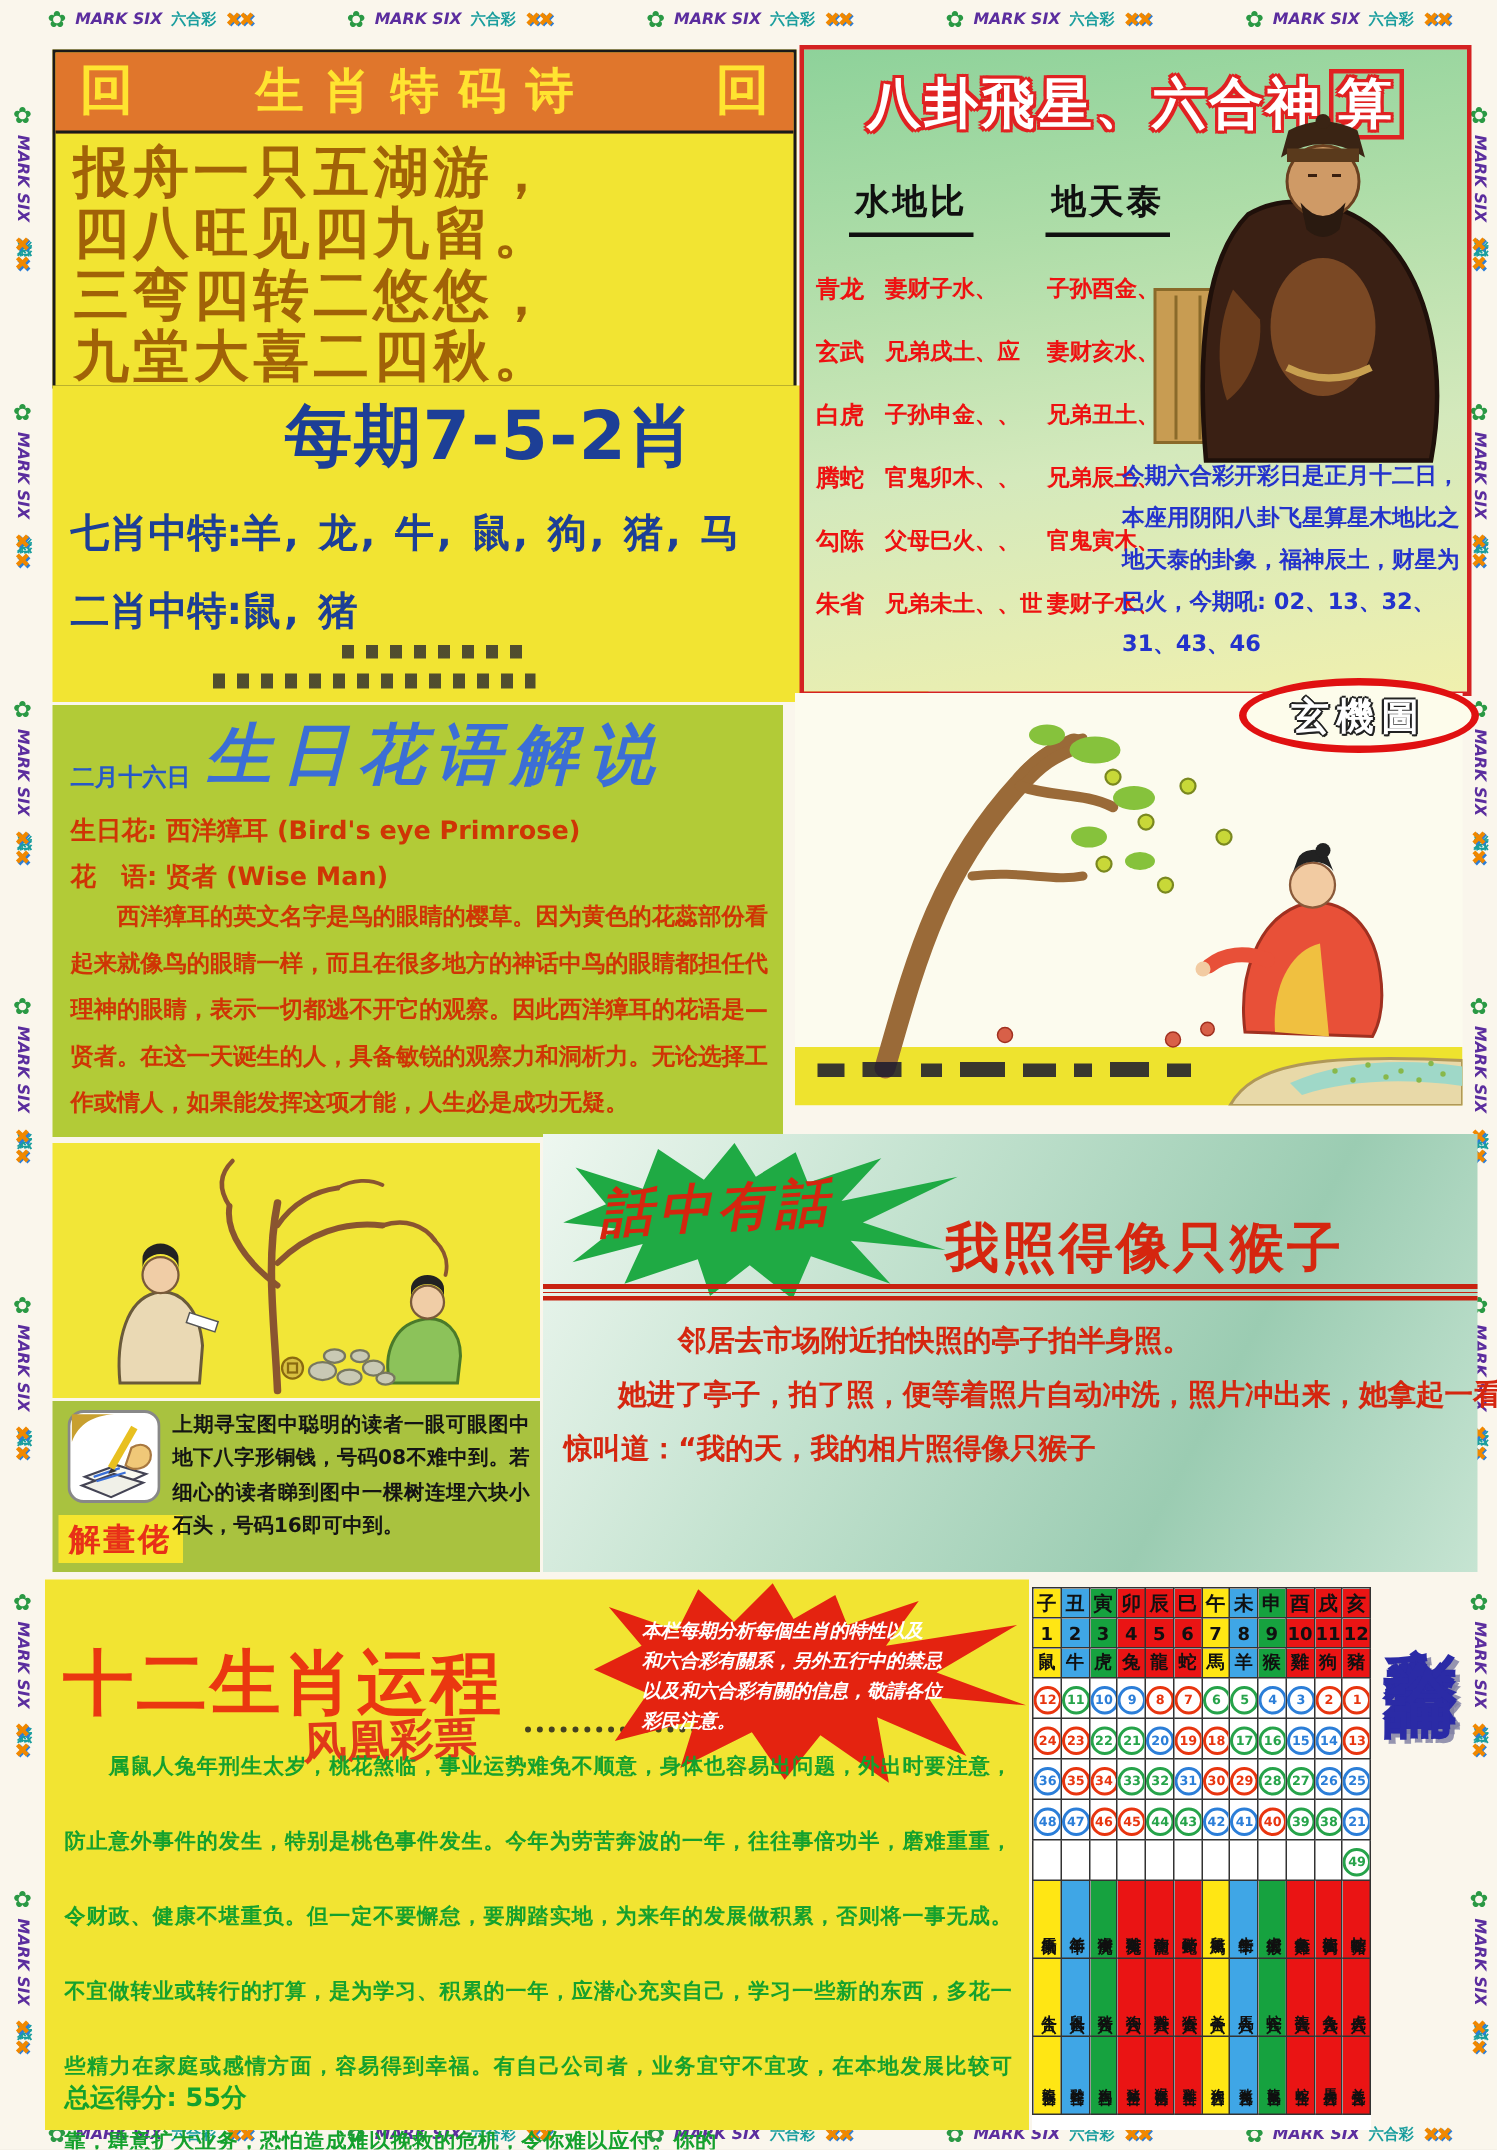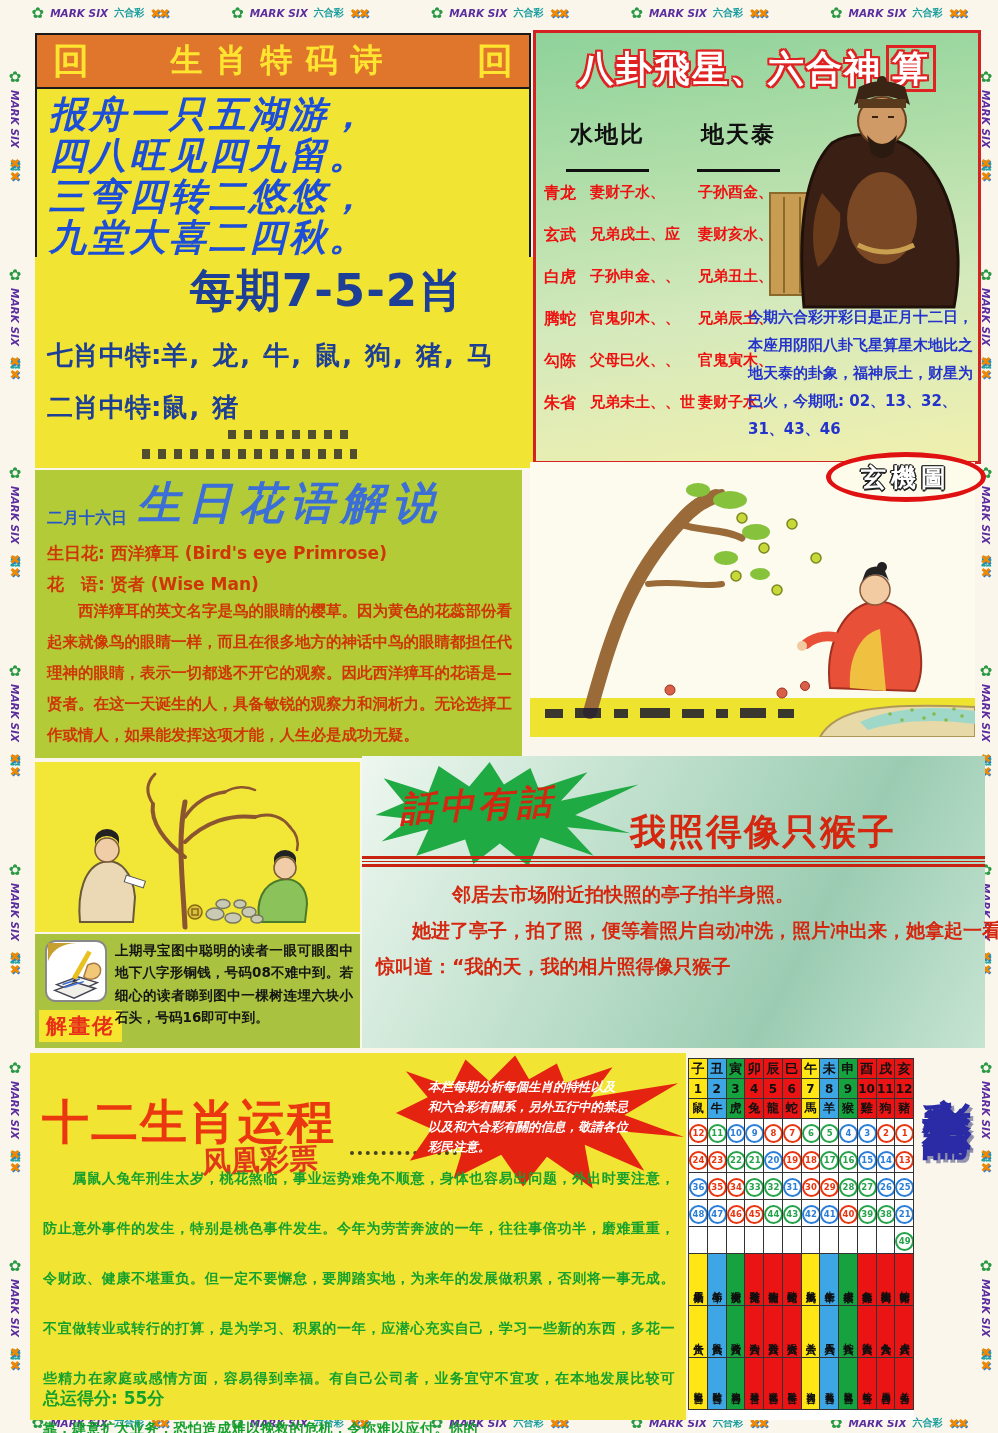--- a/index.html
+++ b/index.html
@@ -17,35 +17,35 @@
   .b-flower{color:#2a9944;font-size:15px;font-weight:900;}
   .b-brand{color:#5b2d9e;font-weight:bold;font-style:italic;font-size:10.5px;letter-spacing:0;}
   .b-cn{color:#1a9e9e;font-weight:bold;font-size:10px;}
   .b-x{color:#f08800;font-weight:900;font-size:13px;letter-spacing:-2px;text-shadow:1px 1px 0 #2b7ed8;}
   
   .poem-box{left:35px;top:33px;width:492px;height:222px;border:2px solid #1a1a1a;background:#f2e432;}
   .poem-header{height:52px;background:#e0762c;border-bottom:2px solid #1a1a1a;display:flex;align-items:center;justify-content:space-between;padding:0 16px;}
   .poem-hui{color:#ffe430;font-size:36px;font-weight:900;line-height:1;}
   .poem-title{color:#ffe430;font-size:32px;font-weight:900;letter-spacing:13px;white-space:nowrap;}
   .poem-body{padding:5px 12px 0;}
-  .poem-line{color:#1d4ed8;font-size:37px;font-weight:900;line-height:41px;letter-spacing:3px;white-space:nowrap;font-style:italic;}
+  .poem-line{color:#a16207;font-size:37px;font-weight:900;line-height:41px;letter-spacing:3px;white-space:nowrap;}
   
   .xiao-box{left:35px;top:257px;width:584px;height:211px;background:#f2e432;}
   .xiao-title{text-align:center;color:#1d3f96;font-size:45px;font-weight:900;margin-top:4px;letter-spacing:1px;}
   .xiao-row{color:#1d3f96;font-size:26px;font-weight:900;padding-left:12px;margin-top:17px;white-space:nowrap;}
   .xiao-value{letter-spacing:2px;}
   .artifact{position:absolute;opacity:.82;}
   .art-bar{background:repeating-linear-gradient(90deg,rgba(25,25,45,.9) 0 8px,transparent 8px 16px);}
   
   .bagua-box{left:533px;top:30px;width:442px;height:428px;border:3px solid #d42222;background:linear-gradient(172deg,#8ed29a 0%,#aedda8 30%,#d4e9bc 62%,#f0f0ae 100%);}
   .bagua-title{margin-top:12px;text-align:center;font-size:36px;font-weight:900;color:#fff;letter-spacing:2px;white-space:nowrap;
     text-shadow:2px 0 0 #e02222,-2px 0 0 #e02222,0 2px 0 #e02222,0 -2px 0 #e02222,2px 2px 0 #e02222,-2px -2px 0 #e02222,2px -2px 0 #e02222,-2px 2px 0 #e02222;}
   .bagua-title-last{border:3px solid #e02222;padding:0 3px;margin-left:4px;}
   .bagua-headers{position:absolute;top:86px;left:30px;display:flex;gap:48px;}
-  .bagua-col-h{color:#101010;font-weight:900;font-size:23px;border-bottom:3px solid #101010;padding:0 4px 19px;letter-spacing:2px;}
+  .bagua-col-h{color:#101010;font-weight:900;font-size:23px;border-bottom:3px solid #101010;padding:0 4px 5px;letter-spacing:2px;}
   .bagua-rows{position:absolute;top:150px;left:8px;width:300px;z-index:3;}
   .bagua-row{height:42px;display:flex;align-items:flex-start;}
   .bagua-deity{width:46px;color:#ee1111;font-weight:900;font-size:16px;}
   .bagua-left{width:108px;color:#ee1111;font-weight:900;font-size:15px;}
   .bagua-right{color:#ee1111;font-weight:900;font-size:15px;}
   .bagua-figure{position:absolute;right:4px;top:40px;width:212px;height:240px;z-index:1;}
   .bagua-para{position:absolute;left:212px;top:270px;width:226px;color:#2433cc;font-weight:900;font-size:15px;line-height:28px;z-index:4;}
   
   .scene-box{left:530px;top:462px;width:445px;height:275px;background:#fcfbee;}
   .badge{left:826px;top:452px;width:150px;height:40px;border:5px solid #e01111;border-radius:50%;background:#fdfceb;

